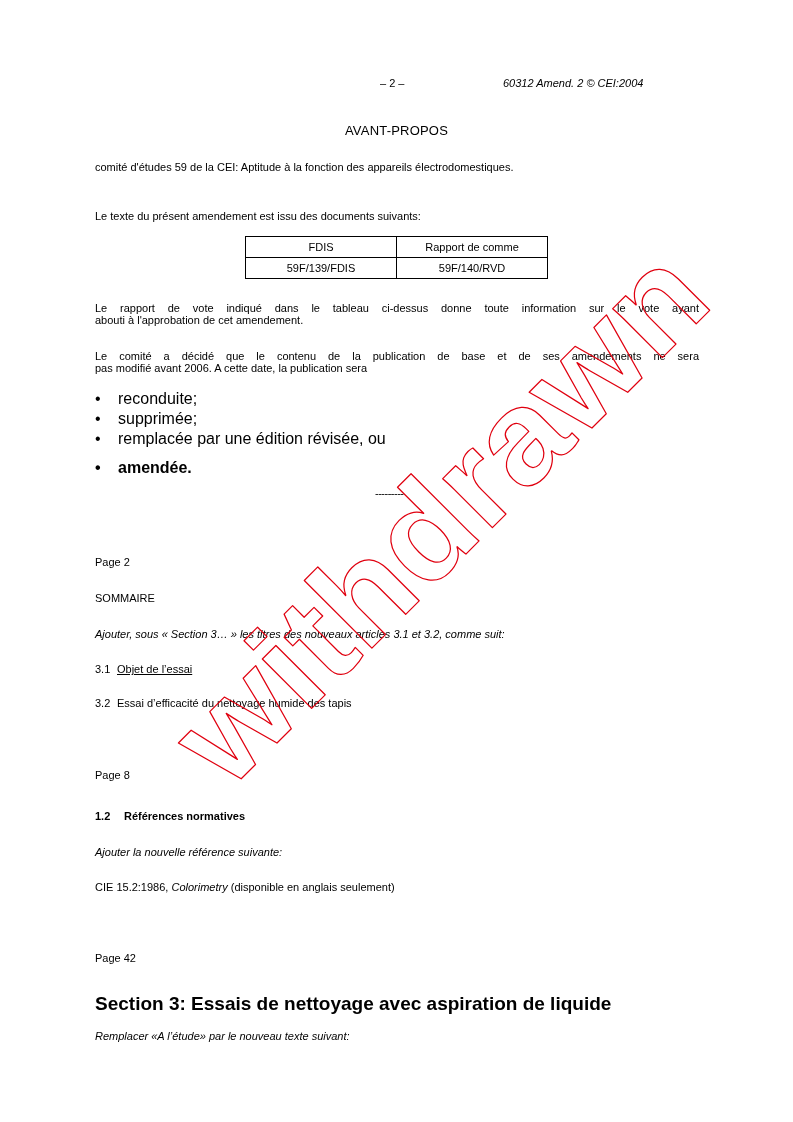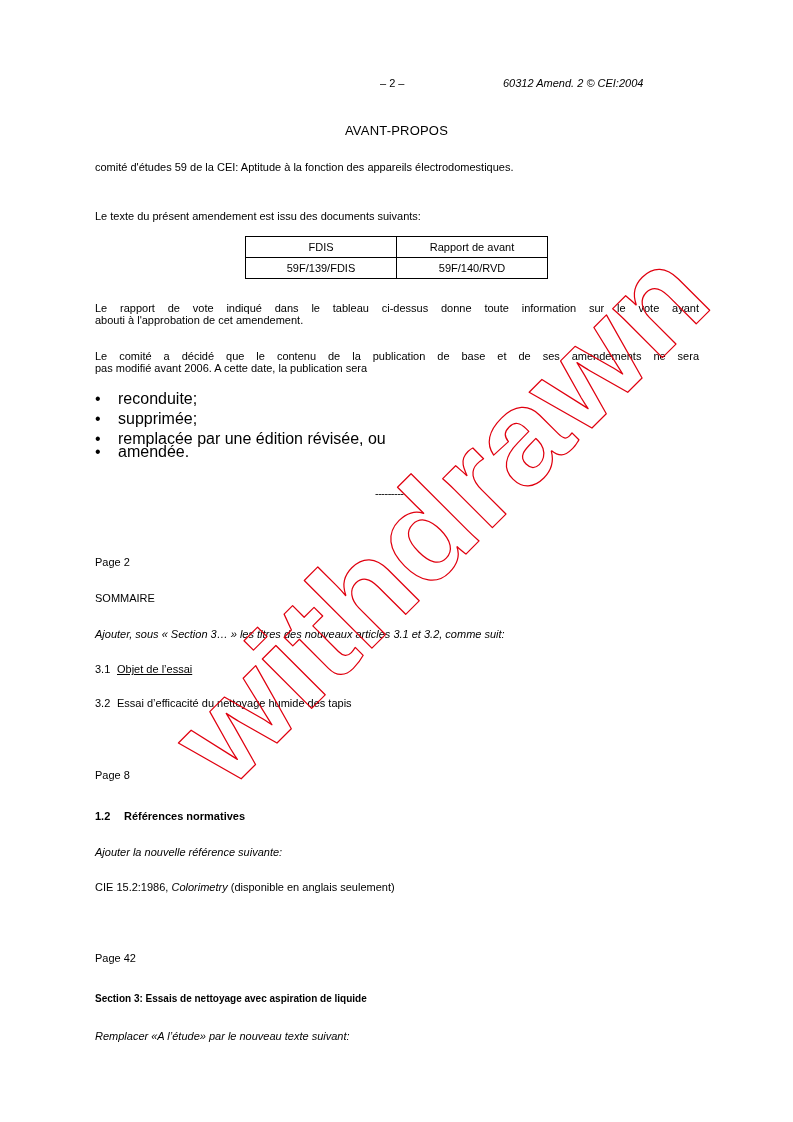--- a/index.html
+++ b/index.html
@@ -40,21 +40,21 @@
 <div class="abs para" style="top:161px;">
   <span class="line">comité d'études 59 de la CEI: Aptitude à la fonction des appareils électrodomestiques.</span>
 </div>
 
 <div class="abs" style="left:95px; top:210px;">Le texte du présent amendement est issu des documents suivants:</div>
 
 <table class="docs">
   <tbody>
       <tr>
     <td>FDIS</td>
-    <td>Rapport de avant</td>
+    <td>Rapport de comme</td>
   </tr>
   <tr>
     <td>59F/139/FDIS</td>
     <td>59F/140/RVD</td>
   </tr>
 </tbody>
   </table>
 
 <div class="abs para" style="top:302px;">
   <span class="jline">Le rapport de vote indiqué dans le tableau ci-dessus donne toute information sur le vote ayant</span>
@@ -68,21 +68,21 @@
 
 <div class="abs bullet" style="top:390px;">
   <span class="dot">•</span><span>reconduite;</span>
 </div>
 <div class="abs bullet" style="top:410px;">
   <span class="dot">•</span><span>supprimée;</span>
 </div>
 <div class="abs bullet" style="top:430px;">
   <span class="dot">•</span><span>remplacée par une édition révisée, ou</span>
 </div>
-<div class="abs bullet" style="top:443px;">
+<div class="abs bullet" style="top:459px;font-weight:bold;">
   <span class="dot">•</span><span>amendée.</span>
 </div>
 
 <div class="abs sep">---------</div>
 
 <div class="abs" style="left:95px; top:556px;">Page 2</div>
 <div class="abs" style="left:95px; top:592px;">SOMMAIRE</div>
 <div class="abs italic" style="left:95px; top:628px;">Ajouter, sous « Section 3… » les titres des nouveaux articles 3.1 et 3.2, comme suit:</div>
 <div class="abs" style="left:95px; top:663px;text-decoration:underline;">
   <span class="num">3.1</span><span>Objet de l’essai</span>
@@ -94,18 +94,18 @@
 <div class="abs" style="left:95px; top:769px;">Page 8</div>
 <div class="abs bold" style="left:95px; top:810px; font-size:11px;">
   <span class="num-b">1.2</span><span>Références normatives</span>
 </div>
 <div class="abs italic" style="left:95px; top:846px;">Ajouter la nouvelle référence suivante:</div>
 <div class="abs" style="left:95px; top:881px;">
   <span>CIE 15.2:1986, </span><span class="italic">Colorimetry</span><span> (disponible en anglais seulement)</span>
 </div>
 
 <div class="abs" style="left:95px; top:952px;">Page 42</div>
-<div class="abs bold" style="left:95px; top:993px; font-size:10px;">Section 3: Essais de nettoyage avec aspiration de liquide</div>
+<div class="abs bold" style="left:95px; top:993px; font-size:19px;">Section 3: Essais de nettoyage avec aspiration de liquide</div>
 <div class="abs italic" style="left:95px; top:1030px;">Remplacer «A l’étude» par le nouveau texte suivant:</div>
 
 <svg class="watermark" viewBox="0 0 793 1122" xmlns="http://www.w3.org/2000/svg">
   <text x="0" y="0" transform="translate(228 792) rotate(-45)" font-family="Liberation Sans, sans-serif" font-weight="bold" font-size="132" textLength="690" lengthAdjust="spacingAndGlyphs" fill="none" stroke="#e0000f" stroke-width="1.2" stroke-linejoin="round">withdrawn</text>
 </svg>
 
 </body></html>

